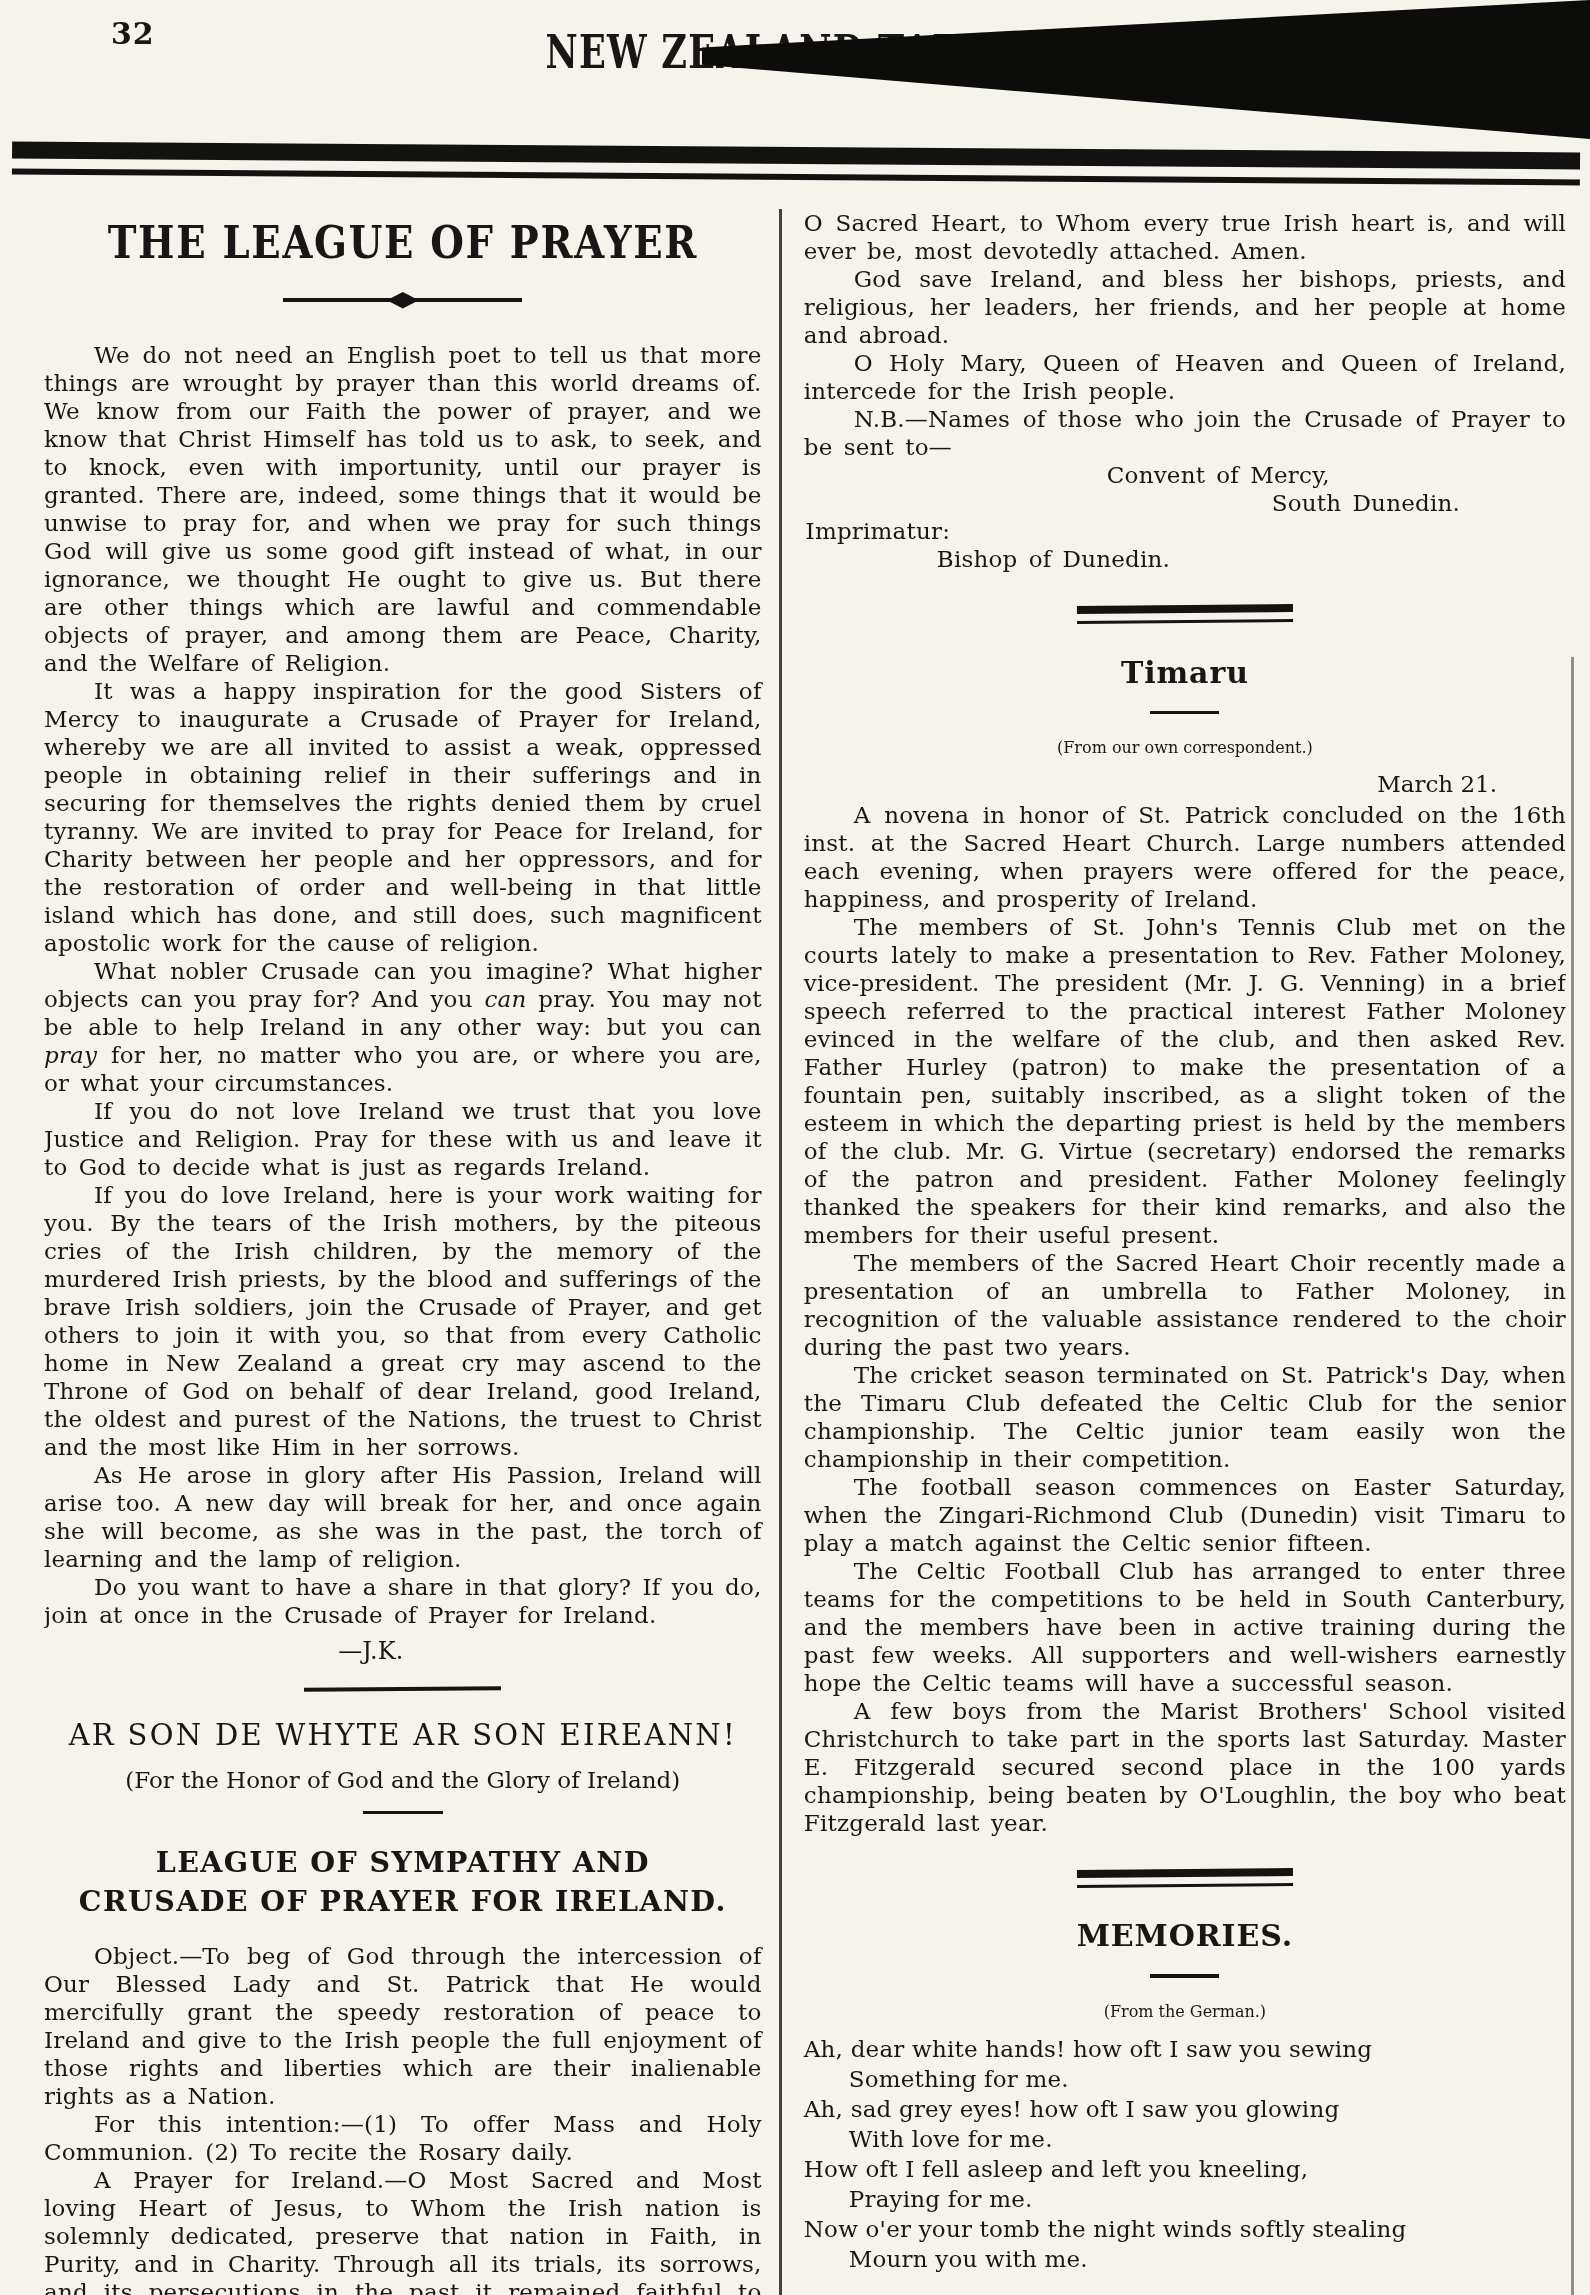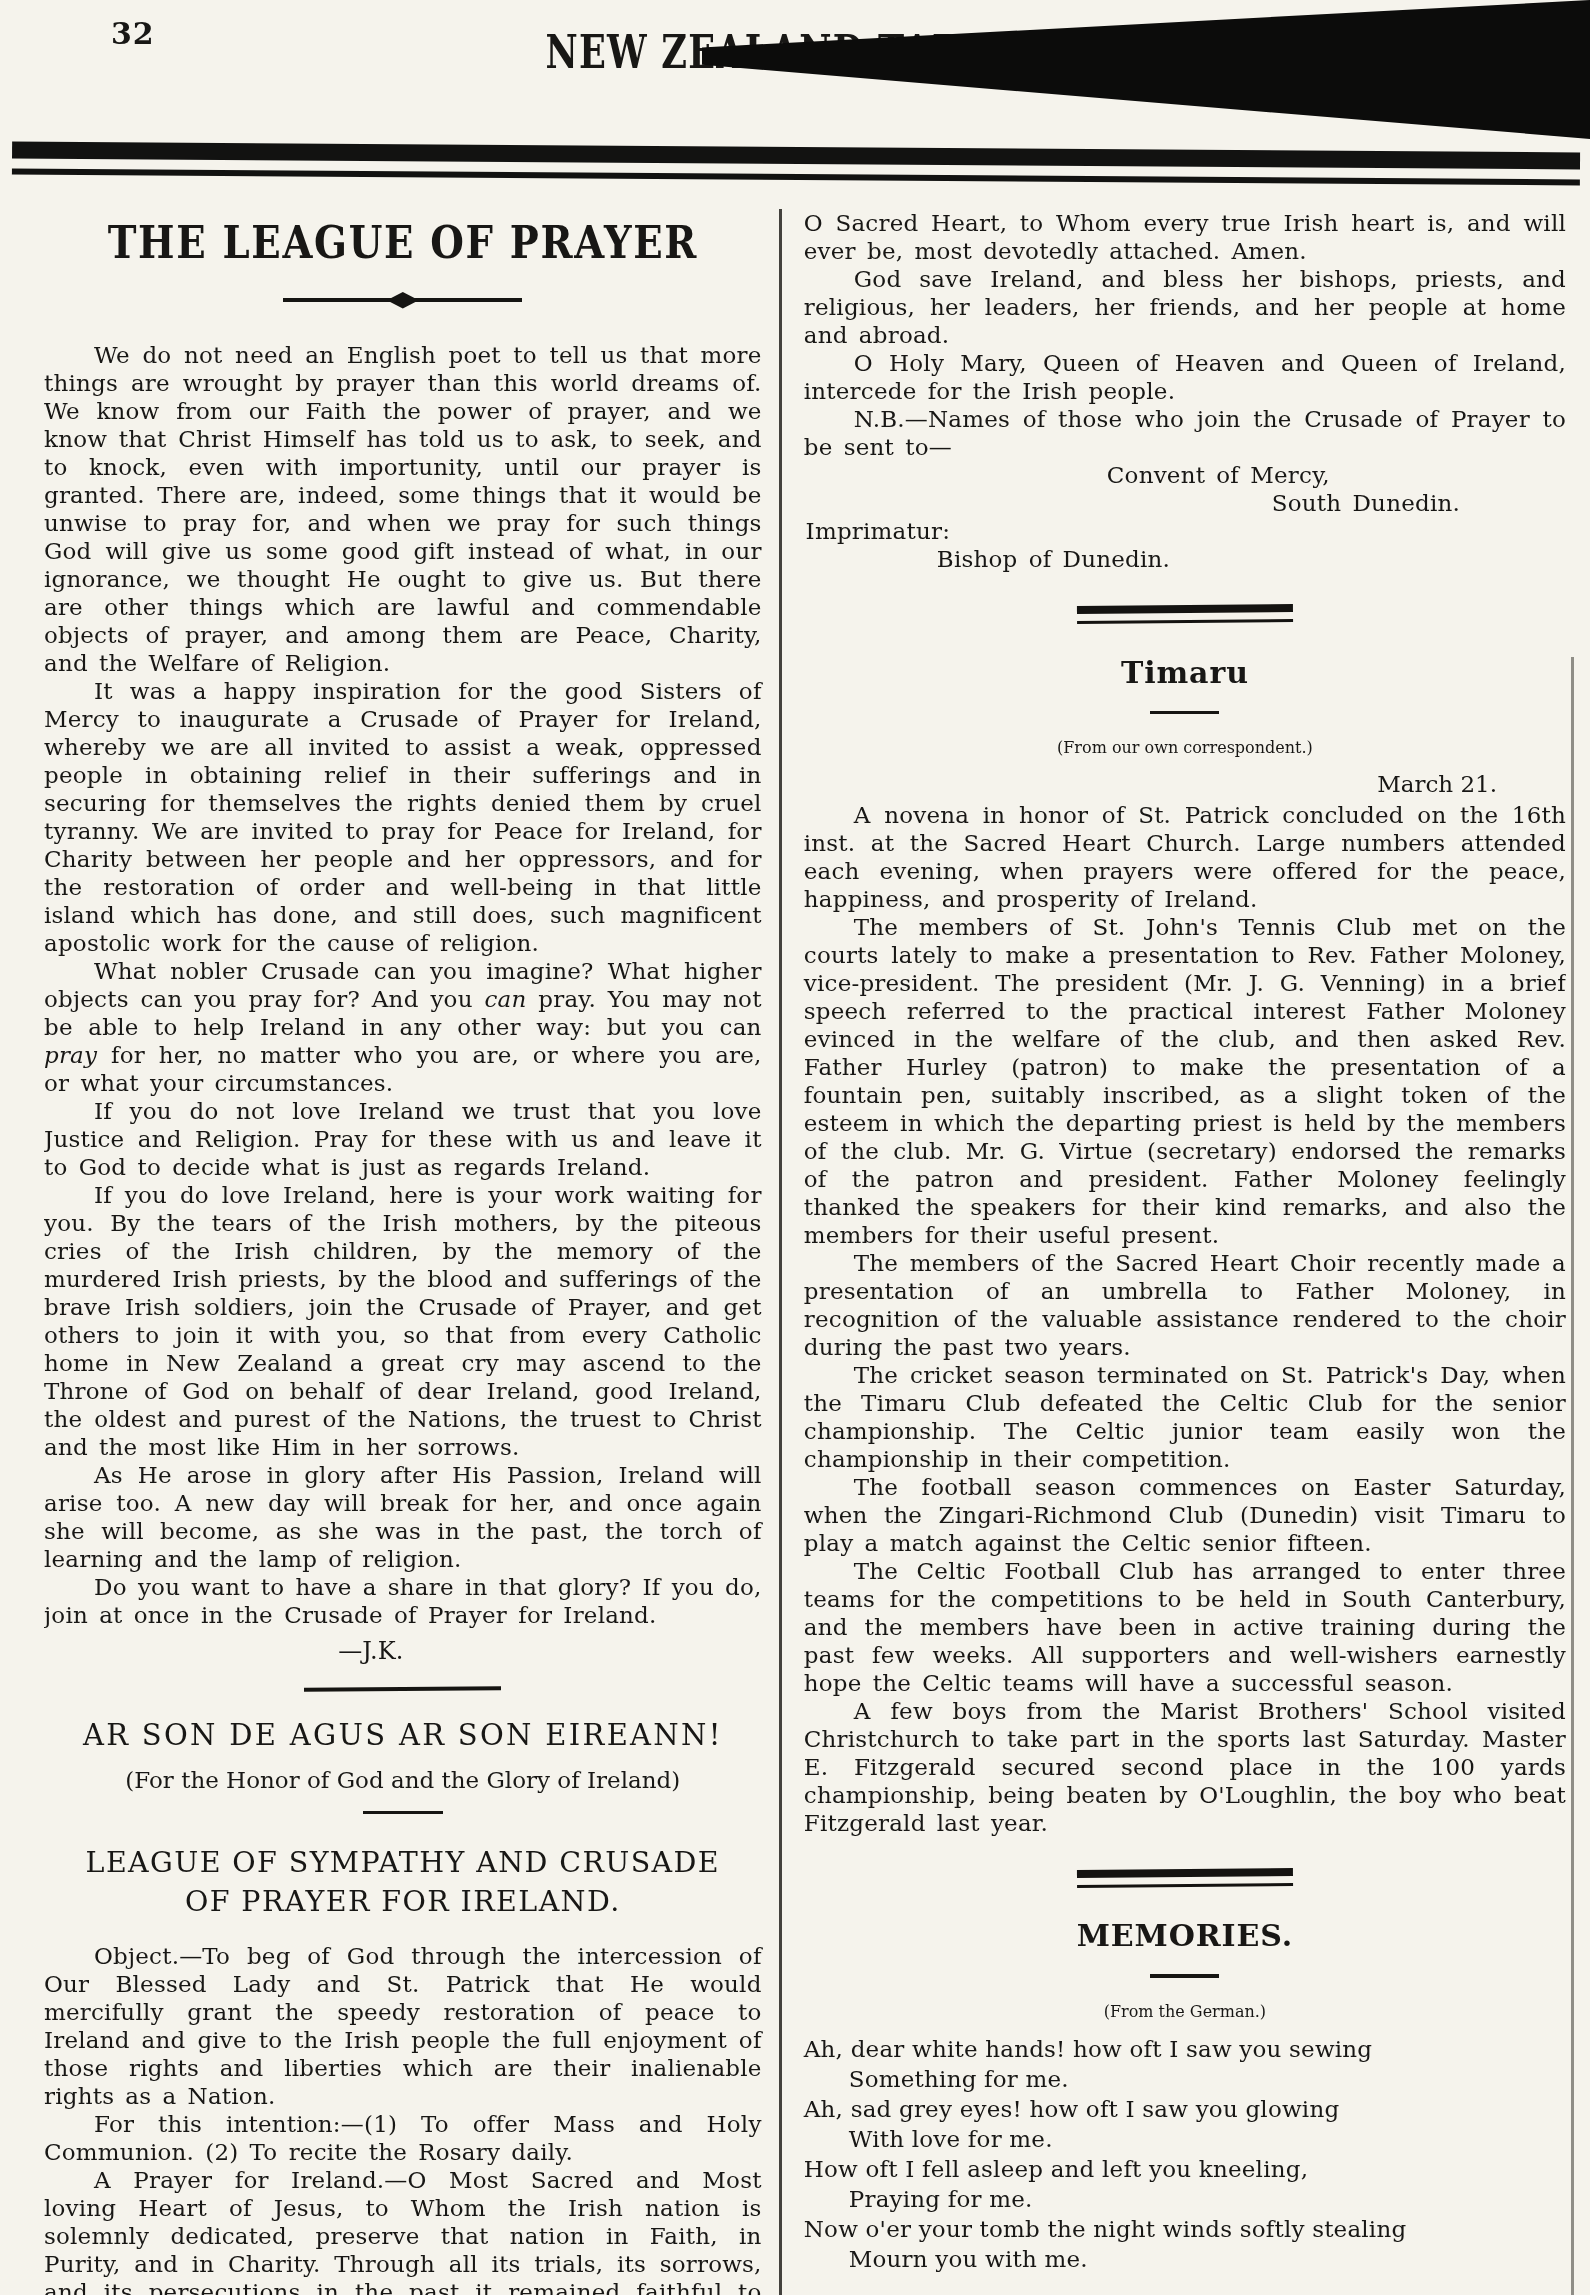--- a/index.html
+++ b/index.html
@@ -53,21 +53,21 @@
   .signature { text-align:center; padding-right:64px; font-size:24px; margin:8.3px 0 4.6px; }
   .short-rule { width:197px; height:4.1px; background:#161512; margin:22px auto 27px; transform:rotate(-.4deg); }
   .dash-rule  { width:80px; height:3.2px; background:#161512; margin:17.4px auto 29px; }
   .tiny-rule  { width:69px; height:3.2px; background:#161512; margin:21px auto 24px; }
   .double-rule { width:216px; margin:32px auto; transform:rotate(-.5deg); }
   .double-rule .d1 { height:7.8px; background:#141311; }
   .double-rule .d2 { height:3.2px;  background:#141311; margin-top:6.9px; }
 
   .motto-heading { text-align:center; font-size:29px; letter-spacing:2.3px; margin:4.6px 0 15.6px; font-weight:500; }
   .motto-sub { text-align:center; font-size:23px; margin-bottom:4.6px; }
-  .section-heading { text-align:center; font-size:28.5px; font-weight:normal; letter-spacing:1.4px; line-height:39px; margin:9.2px 27.5px 21px; }
+  .section-heading { text-align:center; font-size:28.5px; font-weight:bold; letter-spacing:1.4px; line-height:39px; margin:9.2px 27.5px 21px; }
 
   .place-heading { text-align:center; font-size:30px; font-weight:bold; letter-spacing:0.9px; margin-top:2.8px; }
   .byline { text-align:center; font-size:16px; margin:6.4px 0 13.8px; }
   .news-dateline { text-align:right; padding-right:69px; font-size:23px; margin-bottom:3.7px; }
 
   .addr1 { padding-left:303px; }
   .addr2 { padding-left:468px; }
   .imprimatur-label { padding-left:1.8px; }
   .imprimatur-name { padding-left:60px; font-size:26px; letter-spacing:0.9px; }
   .cross { font-family:"DejaVu Sans", sans-serif; font-size:24px; padding-right:6.4px; }
@@ -110,21 +110,21 @@
       <p class="body-text indent">It was a happy inspiration for the good Sisters of Mercy to inaugurate a Crusade of Prayer for Ireland, whereby we are all invited to assist a weak, oppressed people in obtaining relief in their sufferings and in securing for themselves the rights denied them by cruel tyranny.  We are invited to pray for Peace for Ireland, for Charity between her people and her oppressors, and for the restoration of order and well-being in that little island which has done, and still does, such magnificent apostolic work for the cause of religion.</p>
       <p class="body-text indent"><span>What nobler Crusade can you imagine?  What higher objects can you pray for?  And you </span><i>can</i><span> pray. You may not be able to help Ireland in any other way: but you can </span><i>pray</i><span> for her, no matter who you are, or where you are, or what your circumstances.</span></p>
       <p class="body-text indent">If you do not love Ireland we trust that you love Justice and Religion.  Pray for these with us and leave it to God to decide what is just as regards Ireland.</p>
       <p class="body-text indent">If you do love Ireland, here is your work waiting for you.  By the tears of the Irish mothers, by the piteous cries of the Irish children, by the memory of the murdered Irish priests, by the blood and sufferings of the brave Irish soldiers, join the Crusade of Prayer, and get others to join it with you, so that from every Catholic home in New Zealand a great cry may ascend to the Throne of God on behalf of dear Ireland, good Ireland, the oldest and purest of the Nations, the truest to Christ and the most like Him in her sorrows.</p>
       <p class="body-text indent">As He arose in glory after His Passion, Ireland will arise too.  A new day will break for her, and once again she will become, as she was in the past, the torch of learning and the lamp of religion.</p>
       <p class="body-text indent">Do you want to have a share in that glory?  If you do, join at once in the Crusade of Prayer for Ireland.</p>
       <div class="signature">—J.K.</div>
 
       <div class="short-rule"></div>
 
-      <div class="motto-heading">AR SON DE AGUS AR SON EIREANN!</div>
+      <div class="motto-heading">AR SON DE WHYTE AR SON EIREANN!</div>
       <div class="motto-sub">(For the Honor of God and the Glory of Ireland)</div>
 
       <div class="dash-rule"></div>
 
       <div class="section-heading">LEAGUE OF SYMPATHY AND CRUSADE OF PRAYER FOR IRELAND.</div>
       <p class="body-text indent">Object.—To beg of God through the intercession of Our Blessed Lady and St. Patrick that He would mercifully grant the speedy restoration of peace to Ireland and give to the Irish people the full enjoyment of those rights and liberties which are their inalienable rights as a Nation.</p>
       <p class="body-text indent">For this intention:—(1) To offer Mass and Holy Communion.  (2) To recite the Rosary daily.</p>
       <p class="body-text indent">A Prayer for Ireland.—O Most Sacred and Most loving Heart of Jesus, to Whom the Irish nation is solemnly dedicated, preserve that nation in Faith, in Purity, and in Charity.  Through all its trials, its sorrows, and its persecutions in the past it remained faithful to the teachings of its great Apostle St. Patrick.  May the former glory of its apostolic faith again appear.  May the present generation see its persecution happily ended, its rights restored.  May the zeal of its holy priesthood increase; the honor of its sons and the purity of its daughters remain unsullied.  May its attachment to the See of Peter never diminish.  May it daily render greater honor and glory to Thee,</p>
     </div>
 

